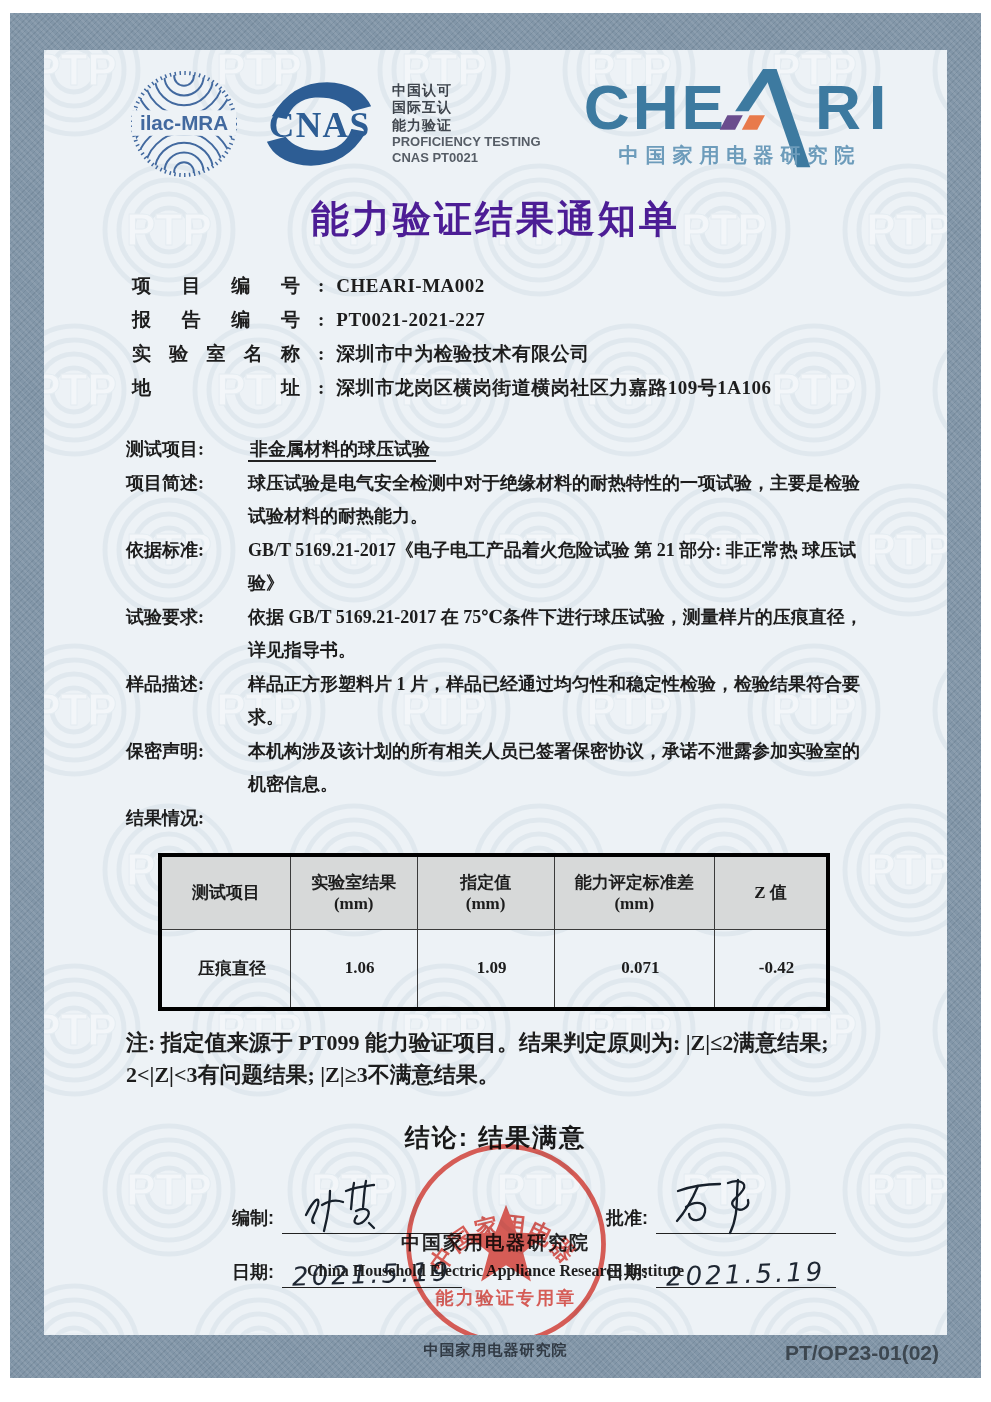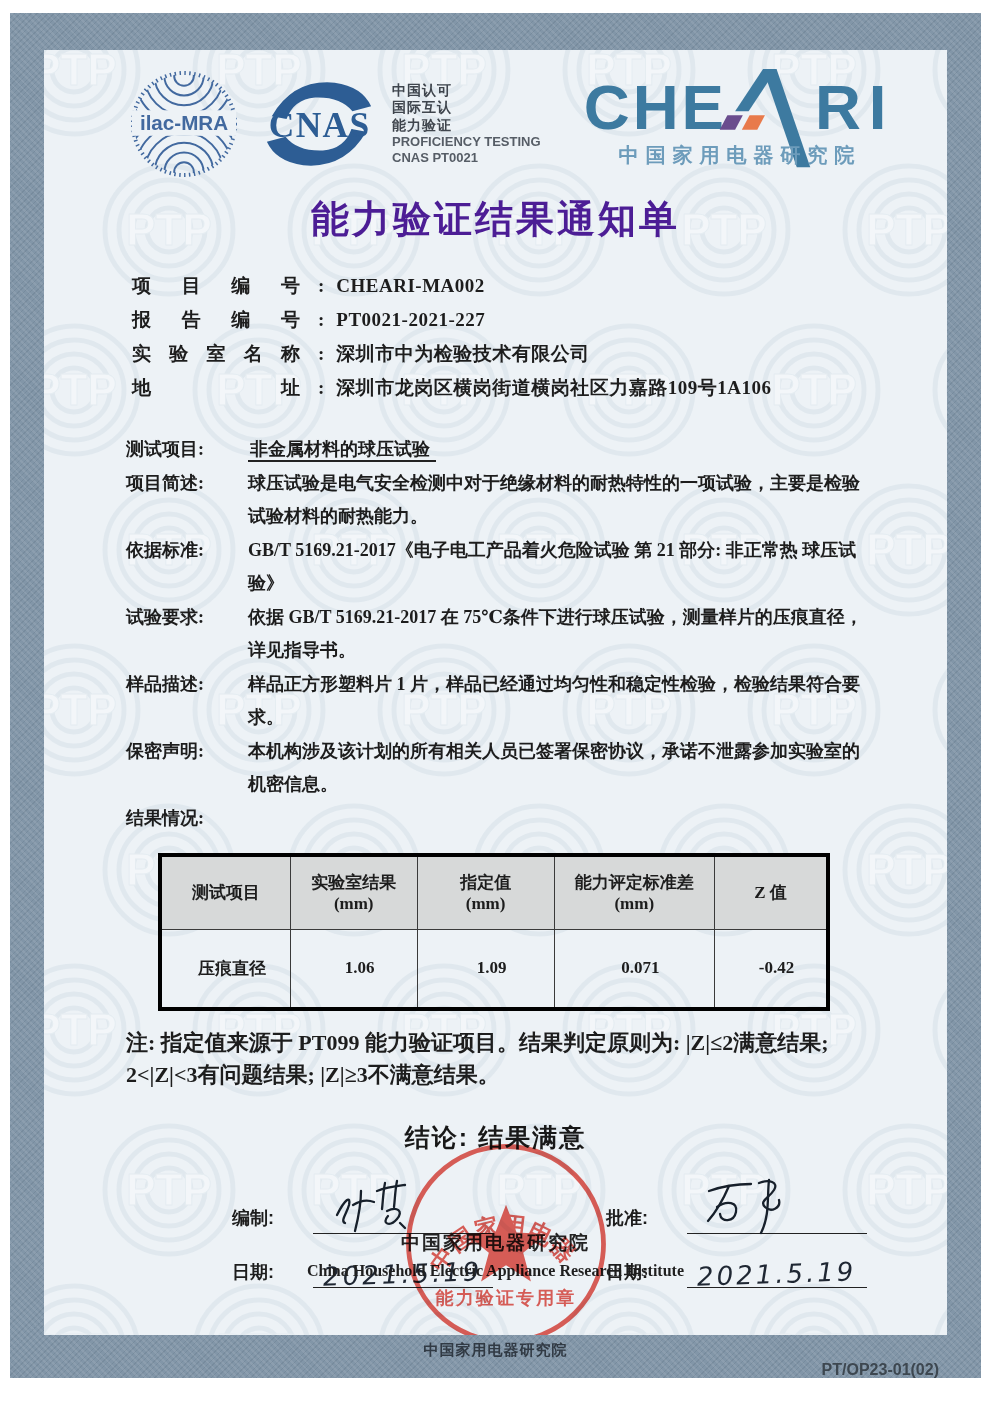--- a/index.html
+++ b/index.html
@@ -82,21 +82,21 @@
   .conclusion{
     text-align:center;margin-top:30px;
     font-family:"Liberation Sans","DejaVu Sans",sans-serif;
     font-size:25px;font-weight:900;letter-spacing:2px;color:#181818;
   }
 
   
   .sigs{display:flex;margin:26px 0 0 188px;}
   .sig-col{width:330px;}
   .sig-col.right{margin-left:44px;}
-  .sig-row{display:flex;align-items:flex-end;height:54px;gap:31px;}
+  .sig-row{display:flex;align-items:flex-end;height:54px;}
   .sig-label{font-family:"Liberation Sans","DejaVu Sans",sans-serif;
              font-size:18px;font-weight:700;margin-right:8px;padding-bottom:4px;}
   .sig-line{border-bottom:1.6px solid #222;width:180px;position:relative;height:46px;}
   .sig-line svg{position:absolute;left:14px;bottom:-4px;}
   .hand{
     position:absolute;left:10px;bottom:-2px;white-space:nowrap;
     font-family:"DejaVu Sans",sans-serif;font-style:italic;
     font-size:26px;color:#1f2733;transform:rotate(-2deg);letter-spacing:3px;
   }
 
@@ -106,21 +106,21 @@
   .f-en{font-size:16px;font-weight:700;margin-top:6px;color:#1f1f1f;}
   .f-www{font-size:15px;font-weight:700;margin-top:7px;letter-spacing:.5px;color:#242424;}
 
   .stamp{position:absolute;left:356px;top:1088px;z-index:3;opacity:.85;mix-blend-mode:multiply;}
 
   .band-center{position:absolute;top:1341px;left:44px;right:44px;text-align:center;
     font-family:"Liberation Sans","DejaVu Sans",sans-serif;
     font-size:15px;font-weight:700;color:#313a44;letter-spacing:1px;z-index:4;}
   .band-right{position:absolute;top:1341px;right:52px;
     font-family:"Liberation Sans","DejaVu Sans",sans-serif;
-    font-size:16px;font-weight:700;color:#3d4750;z-index:4;margin-top:20px;}
+    font-size:21px;font-weight:700;color:#3d4750;z-index:4;}
 </style>
 </head>
 <body>
 
 <div class="certificate">
   <div class="frame"></div>
 
   <div class="page">
     <div id="watermarks">
         <div class="wm" style="left: -45px; top: -55px;"><svg width="150" height="150" viewBox="0 0 150 150">

